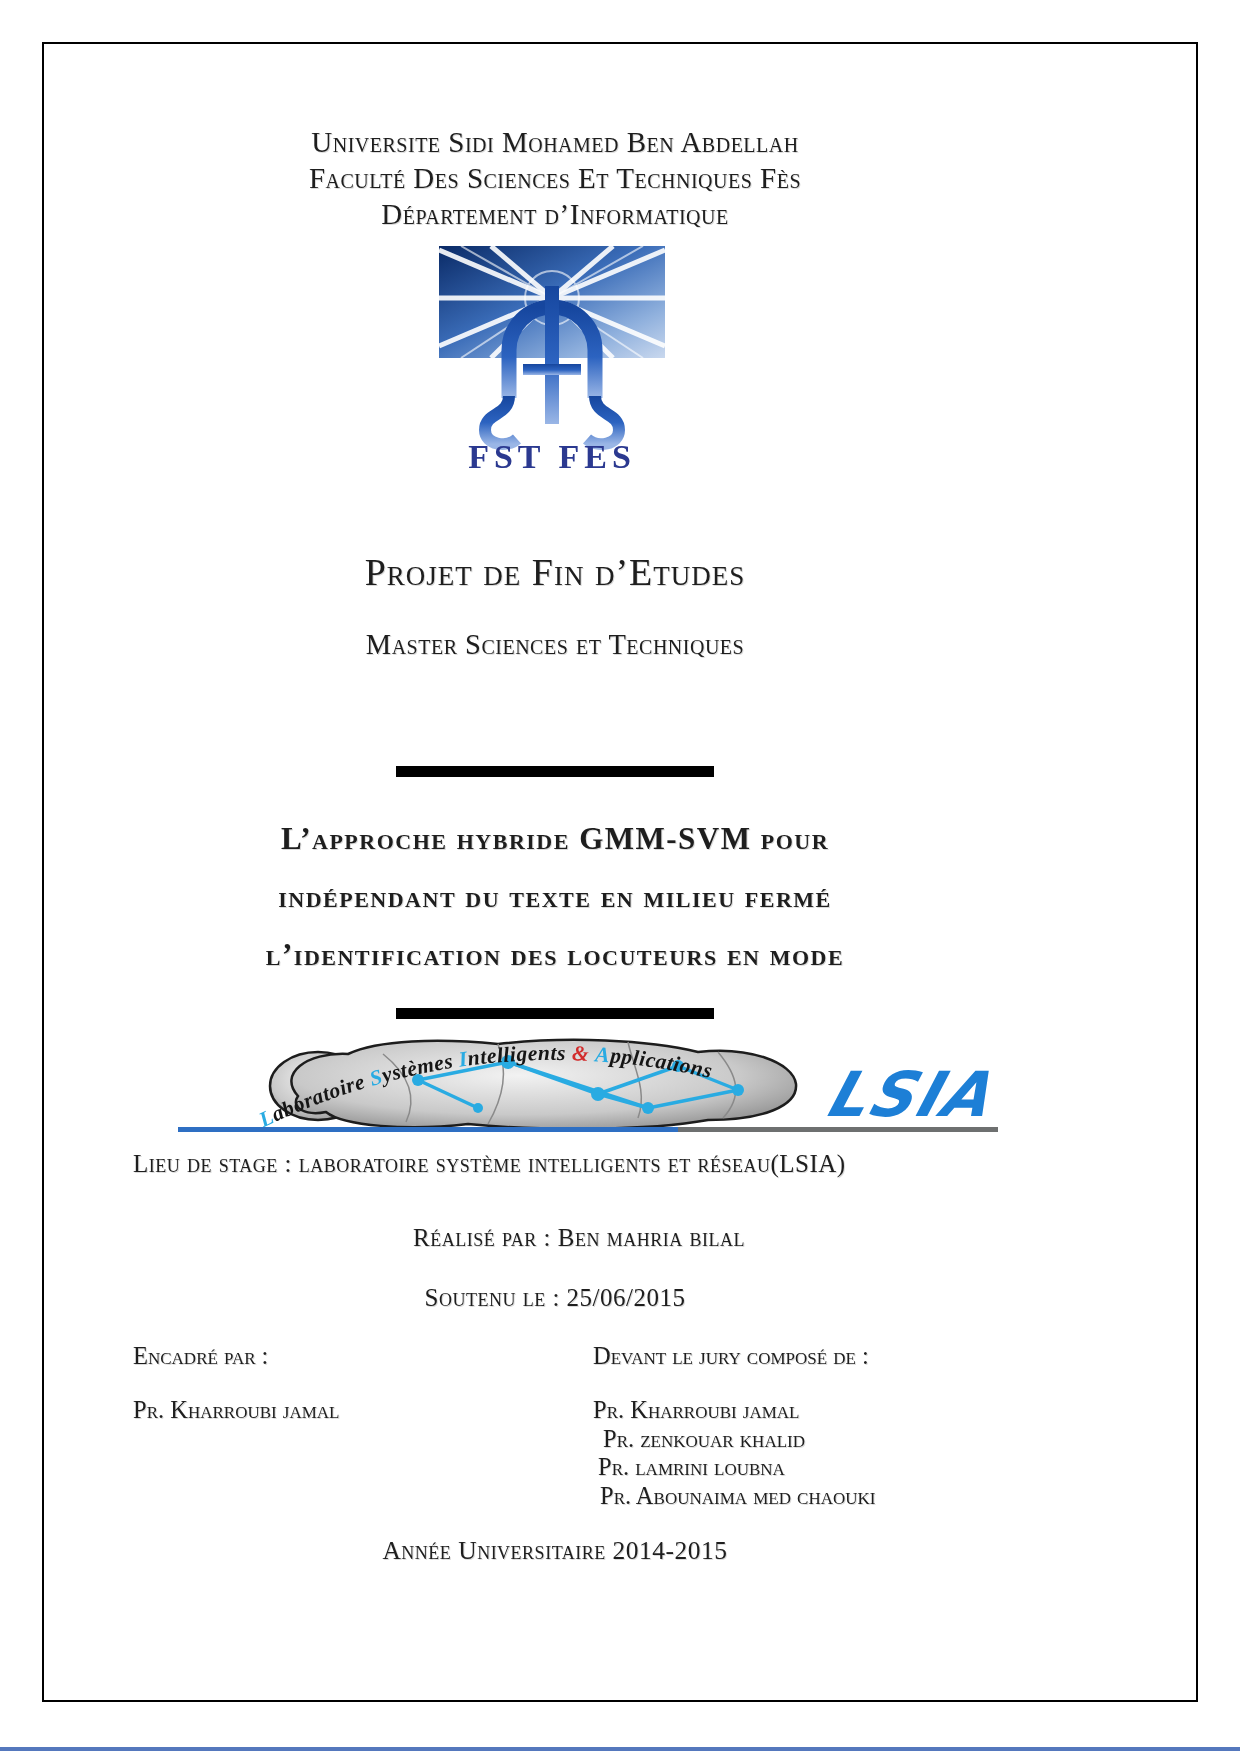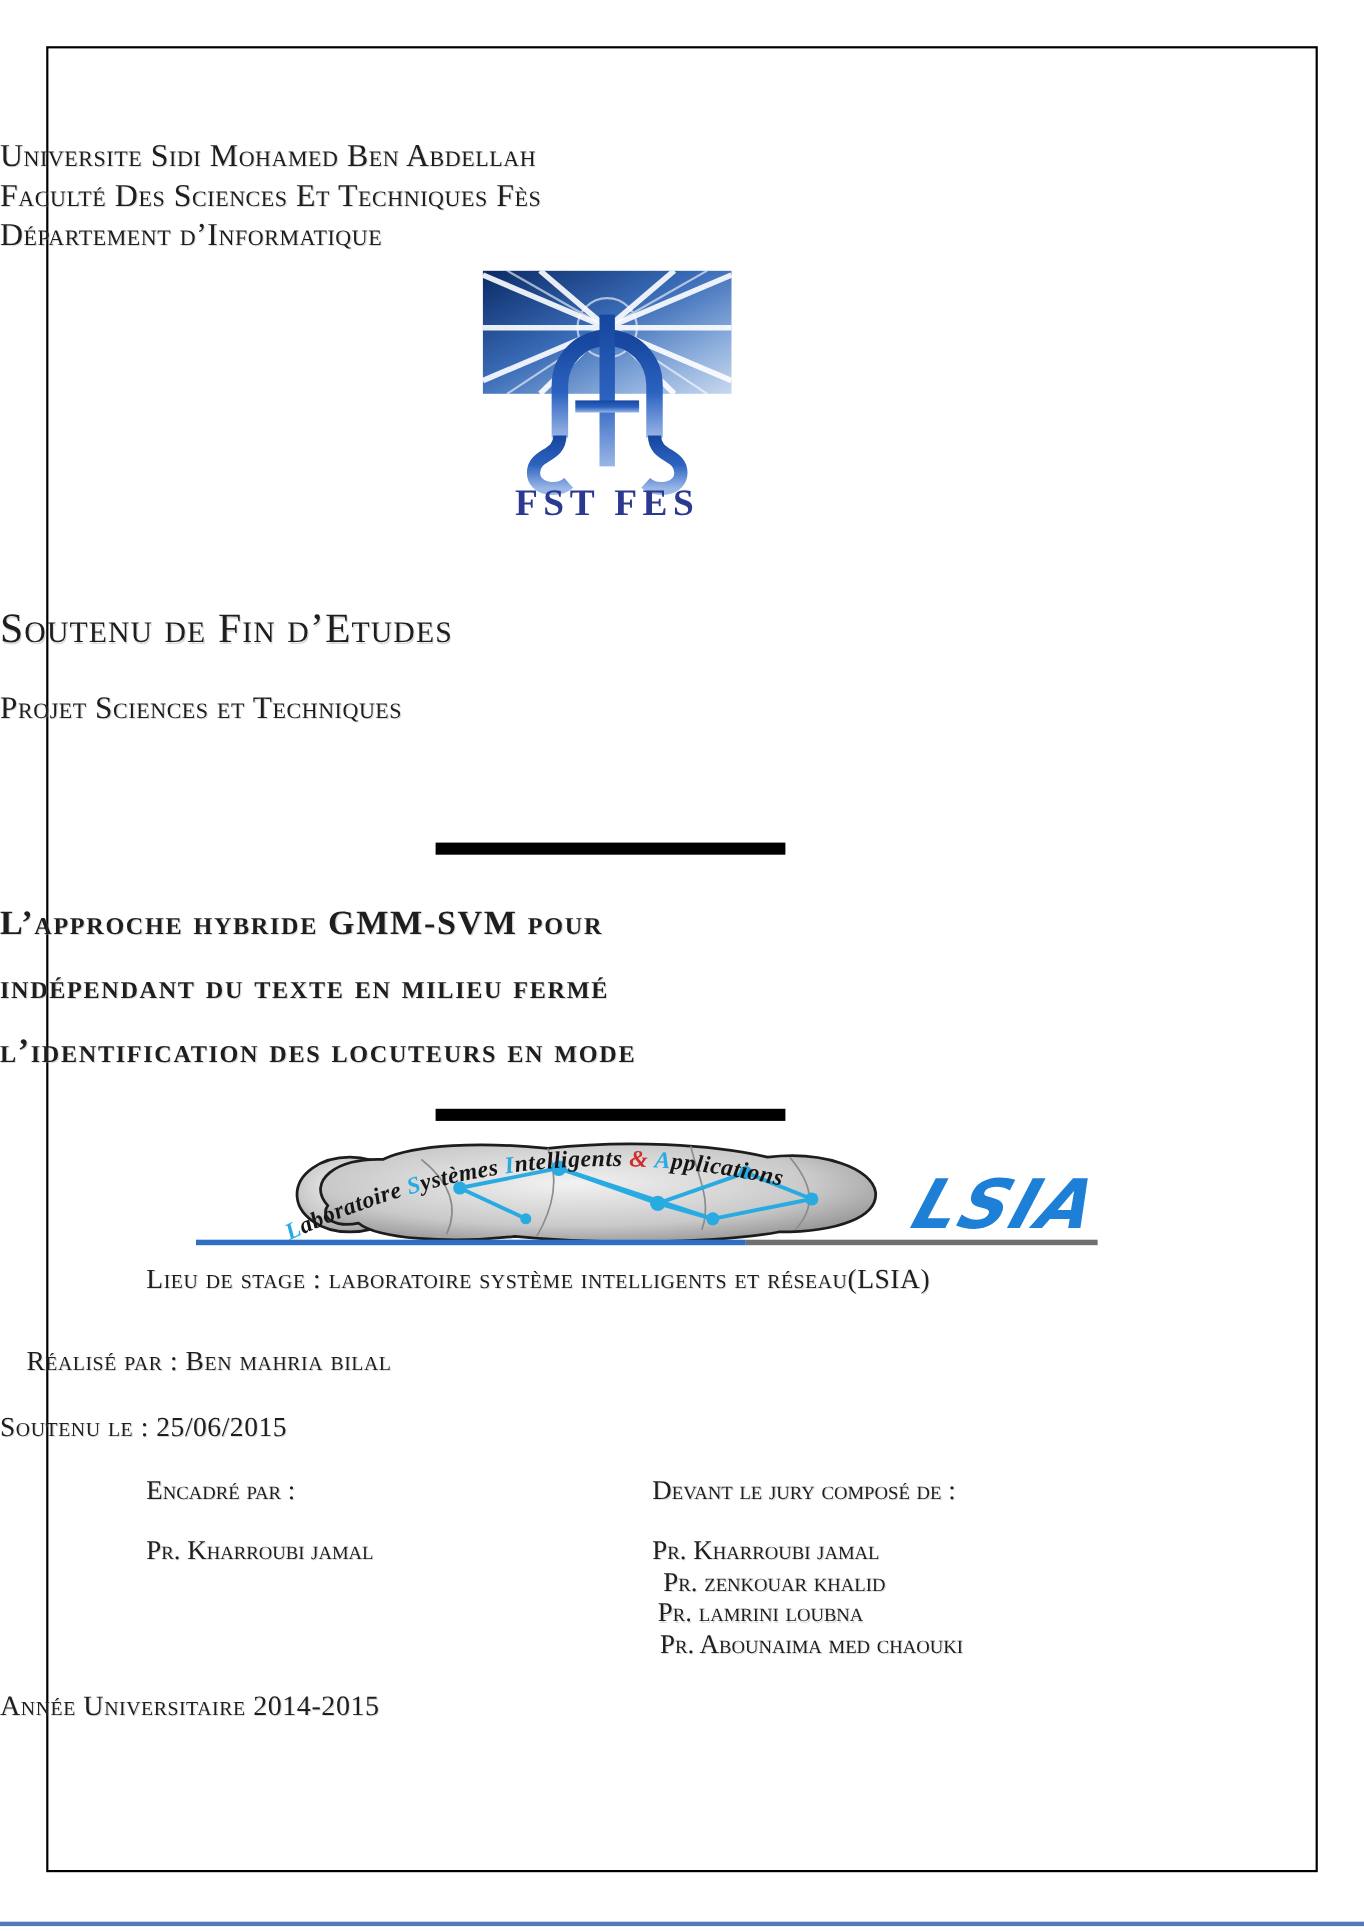--- a/index.html
+++ b/index.html
@@ -5,21 +5,21 @@
   html,body{margin:0;padding:0;}
   body{
     width:1240px;height:1755px;position:relative;background:#ffffff;
     font-family:"Liberation Serif",serif;color:#1e1e1e;overflow:hidden;
   }
   .abs{position:absolute;}
   .sc{
     font-variant:small-caps;
     text-shadow:1px 1px 0 rgba(150,150,150,0.35);
   }
-  .centered{left:0;width:1110px;text-align:left;}
+  .centered{left:0;width:1110px;text-align:center;}
   .frame{
     position:absolute;left:42px;top:42px;width:1152px;height:1656px;
     border:2px solid #000000;
   }
   .header{top:124px;font-size:29px;line-height:36px;letter-spacing:0.5px;}
   .pfe-title{top:550px;font-size:38px;letter-spacing:1px;}
   .program{top:628px;font-size:28.5px;line-height:34px;letter-spacing:0.5px;}
   .bar{position:absolute;left:396px;width:318px;height:11px;background:#000000;}
   .bar-top{top:766px;}
   .bar-bottom{top:1008px;}
@@ -99,24 +99,24 @@
       <path d="M82,152 L82,104 A43,43 0 0 1 168,104 L168,152" fill="none" stroke="url(#gArch)" stroke-width="15"></path>
       <rect x="118" y="40" width="14" height="138" fill="url(#gArch)"></rect>
       <rect x="96" y="118" width="58" height="11" fill="url(#gArch)"></rect>
       <path d="M82,150 C82,170 58,166 58,184 C58,199 80,202 90,193" fill="none" stroke="url(#gArch)" stroke-width="12"></path>
       <path d="M168,150 C168,170 192,166 192,184 C192,199 170,202 160,193" fill="none" stroke="url(#gArch)" stroke-width="12"></path>
     </g>
     <text x="125" y="222" text-anchor="middle" class="fst-caption-text">FST FES</text>
   </svg>
 </div>
 
-<div class="abs sc centered pfe-title">Soutenu de Fin d’Etudes</div>
+<div class="abs sc centered pfe-title">Projet de Fin d’Etudes</div>
 
 <div class="abs sc centered program">
-  <div>Projet Sciences et Techniques</div>
+  <div>Master Sciences et Techniques</div>
 </div>
 
 <div class="bar bar-top"></div>
 
 <div class="abs sc centered thesis">
   <div>L’approche hybride GMM-SVM pour</div>
   <div>indépendant du texte en milieu fermé</div>
   <div>l’identification des locuteurs en mode</div>
 </div>
 

